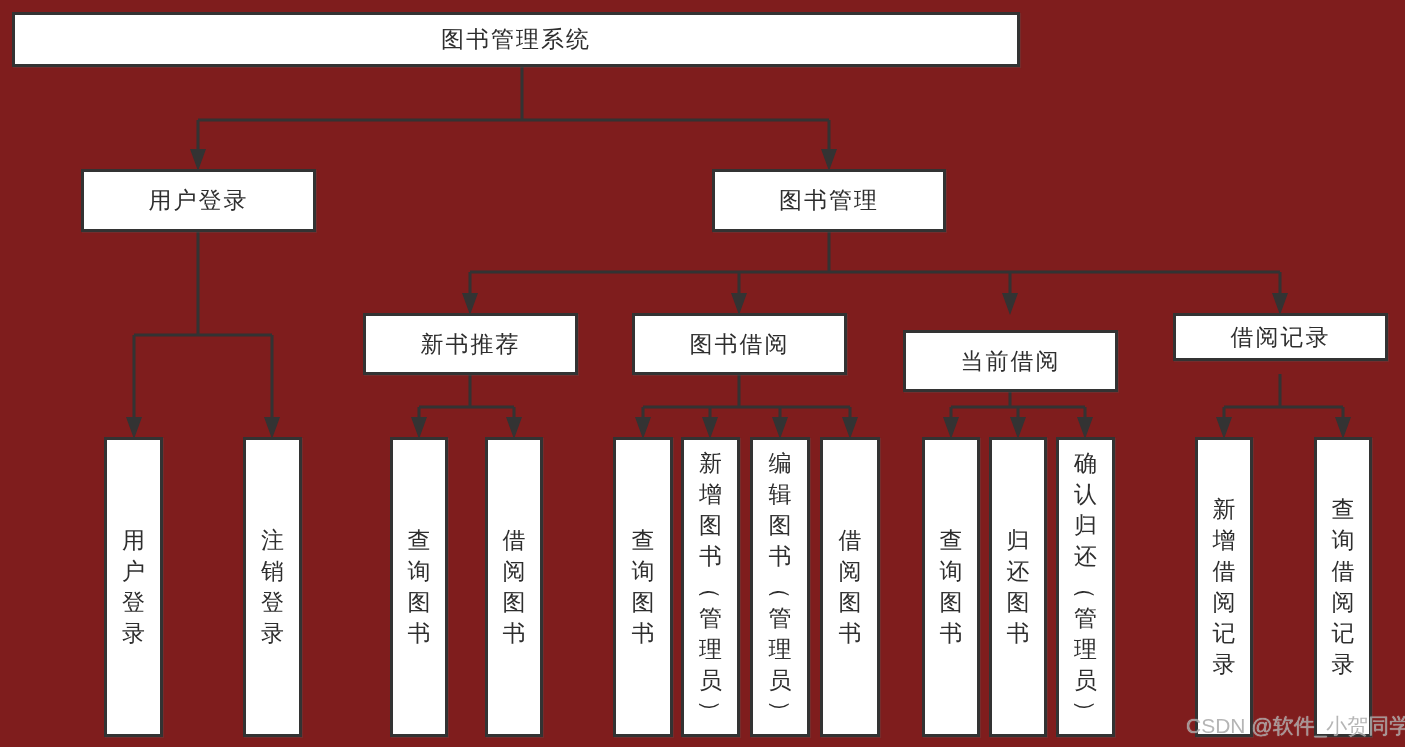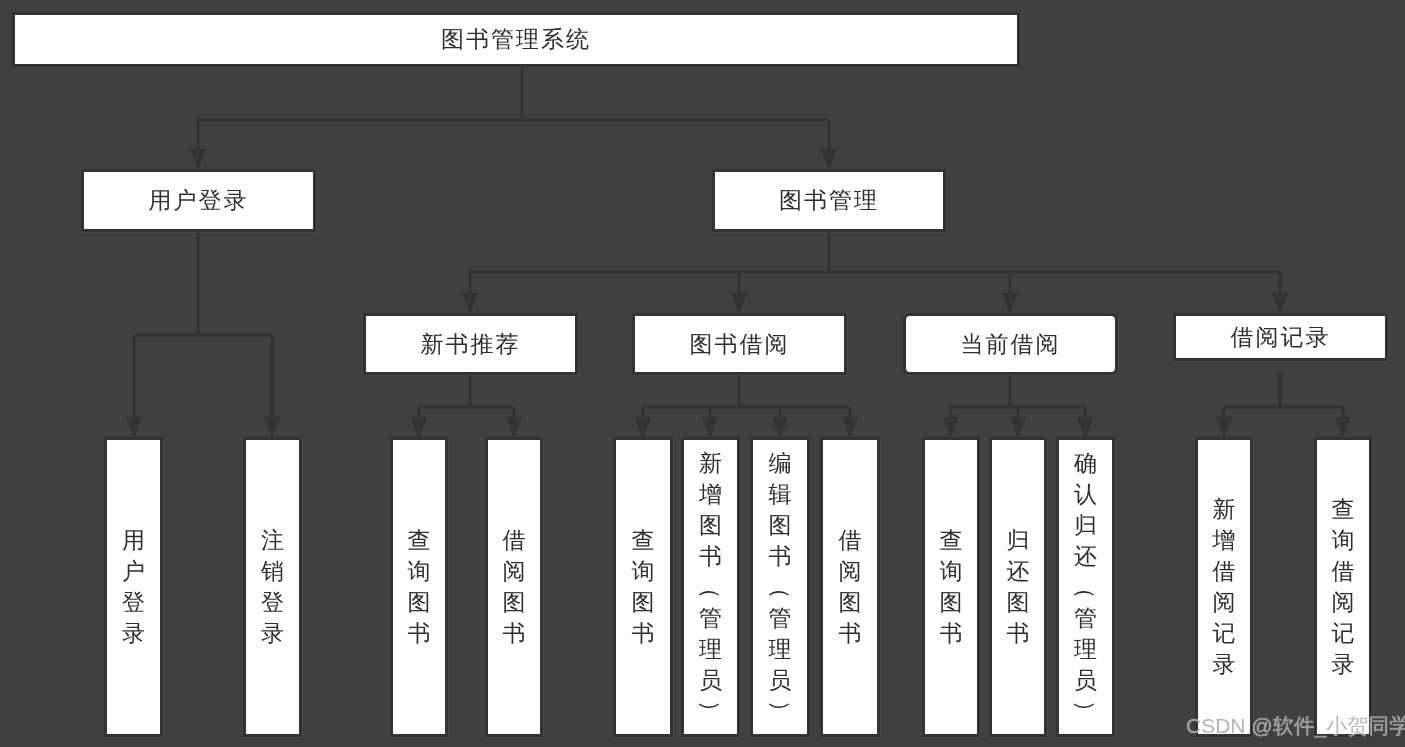--- a/index.html
+++ b/index.html
@@ -4,21 +4,21 @@
 <style>
   html, body {
     margin: 0;
     padding: 0;
     background: #ffffff;
   }
   .canvas {
     position: relative;
     width: 1405px;
     height: 747px;
-    background: #404040;
+    background: #7f1d1d;
     font-family: "Liberation Sans", "DejaVu Sans", sans-serif;
     color: #2e2e2e;
     overflow: hidden;
   }
   svg.wires {
     position: absolute;
     left: 0;
     top: 0;
     width: 1405px;
     height: 747px;
@@ -120,21 +120,21 @@
     <path class="ah" d="M1335 417 h16 L1343 439 z"></path>
   </svg>
 
   <div class="box" style="left:12px; top:12px; width:1008px; height:55px;">图书管理系统</div>
 
   <div class="box" style="left:81px; top:169px; width:235px; height:63px;">用户登录</div>
   <div class="box" style="left:712px; top:169px; width:234px; height:63px;">图书管理</div>
 
   <div class="box" style="left:632px; top:313px; width:215px; height:62px;">图书借阅</div>
   <div class="box" style="left:363px; top:313px; width:215px; height:62px;">新书推荐</div>
-  <div class="box" style="left:903px; top:313px; width:215px; height:62px;border-radius:7px;">当前借阅</div>
+  <div class="box" style="left:903px; top:330px; width:215px; height:62px;">当前借阅</div>
   <div class="box" style="left:1173px; top:313px; width:215px; height:48px;">借阅记录</div>
 
   <div class="vbox" style="left:104px; width:59px;">
       <div class="vchar">用</div>
       <div class="vchar">户</div>
       <div class="vchar">登</div>
       <div class="vchar">录</div>
     </div>
   <div class="vbox" style="left:243px; width:59px;">
       <div class="vchar">注</div>

